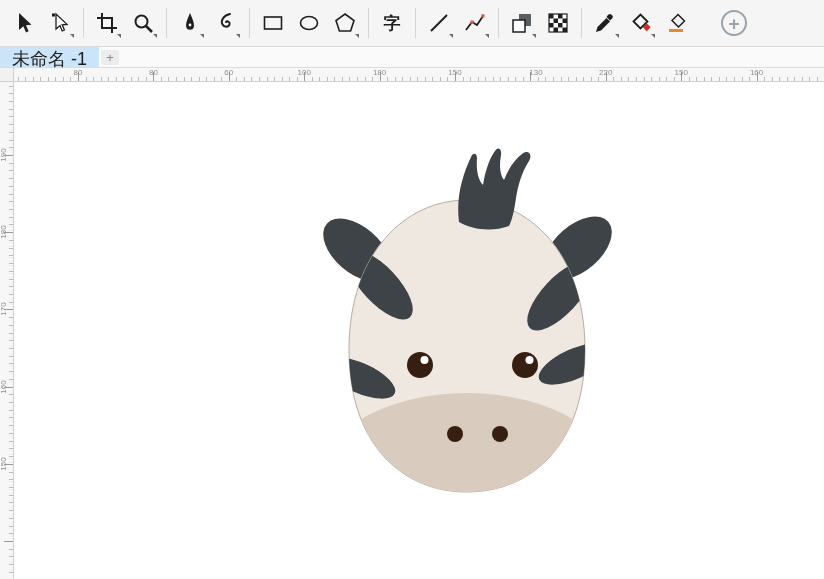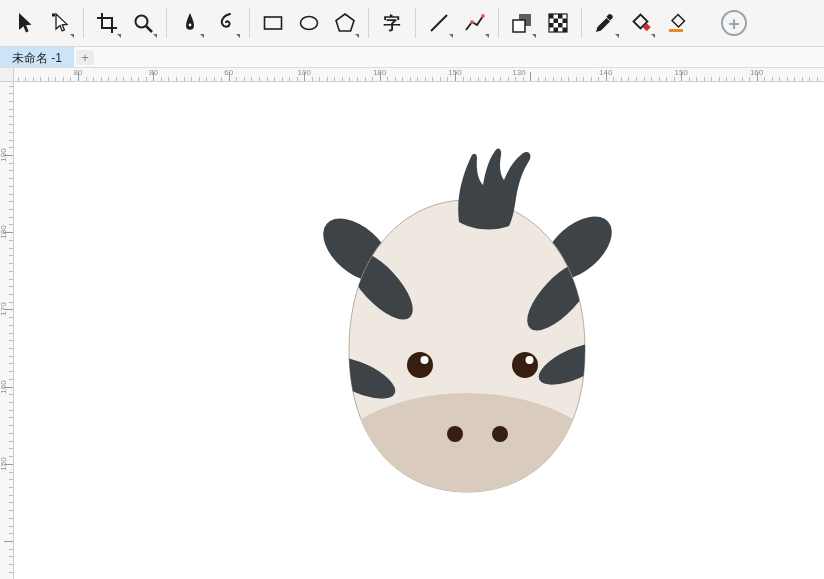--- a/index.html
+++ b/index.html
@@ -17,21 +17,21 @@
         border-top:4px solid #6b6b6b;border-left:4px solid transparent;}
   .sep{width:1px;height:30px;background:#d4d4d4;margin:0 5px;flex:0 0 auto;}
   .texttool{font-size:17px;font-weight:bold;color:#1f1f1f;line-height:1;}
   .plusbtn{width:26px;height:26px;border:2px solid #99a3ab;border-radius:50%;
         color:#99a3ab;font-size:19px;line-height:24px;text-align:center;
         margin-left:26px;flex:0 0 auto;box-sizing:border-box;font-weight:bold;}
 
   
   .tabbar{position:absolute;left:0;top:47px;width:100%;height:21px;background:#fafafa;
           border-bottom:1px solid #dcdcdc;display:flex;align-items:stretch;box-sizing:border-box;}
-  .tab{display:flex;align-items:flex-end;padding:0 12px;font-size:12px;color:#1e1e1e;}
+  .tab{display:flex;align-items:flex-start;padding:0 12px;font-size:18px;color:#1e1e1e;}
   .newtab{width:18px;height:15px;margin:3px 0 0 2px;background:#ececec;color:#8a8a8a;
           font-size:13px;line-height:15px;text-align:center;border-radius:2px;}
 
   
   .corner{position:absolute;left:0;top:68px;width:14px;height:14px;background:#f1f1f2;
           border-right:1px solid #cfcfcf;border-bottom:1px solid #cfcfcf;box-sizing:border-box;}
   .ruler-h{position:absolute;left:14px;top:68px;right:0;height:14px;background:#f7f7f8;
           border-bottom:1px solid #cfcfcf;overflow:hidden;box-sizing:border-box;}
   .ruler-v{position:absolute;left:0;top:82px;width:14px;bottom:0;background:#f7f7f8;
           border-right:1px solid #cfcfcf;overflow:hidden;box-sizing:border-box;}
@@ -296,22 +296,22 @@
       <div class="tick-h" style="left: 780.3px;"></div>
       <div class="tick-h" style="left: 787.84px;"></div>
       <div class="tick-h" style="left: 795.38px;"></div>
       <div class="tick-h" style="left: 802.92px;"></div>
       <span class="num-h" style="left: 64px;">80</span>
       <span class="num-h" style="left: 139.4px;">80</span>
       <span class="num-h" style="left: 214.8px;">60</span>
       <span class="num-h" style="left: 290.2px;">100</span>
       <span class="num-h" style="left: 365.6px;">180</span>
       <span class="num-h" style="left: 441px;">150</span>
-      <span class="num-h" style="left: 505px;">130</span>
-      <span class="num-h" style="left: 591.8px;">140</span>
+      <span class="num-h" style="left: 522px;">130</span>
+      <span class="num-h" style="left: 591.8px;">220</span>
       <span class="num-h" style="left: 667.2px;">150</span>
       <span class="num-h" style="left: 742.6px;">160</span>
     </div>
   <div class="ruler-v">
       <div class="tick-v" style="top: 3.52px;"></div>
       <div class="tick-v" style="top: 11.24px;"></div>
       <div class="tick-v" style="top: 18.96px;"></div>
       <div class="tick-v" style="top: 26.68px;"></div>
       <div class="tick-v" style="top: 34.4px;"></div>
       <div class="tick-v" style="top: 42.12px;"></div>

